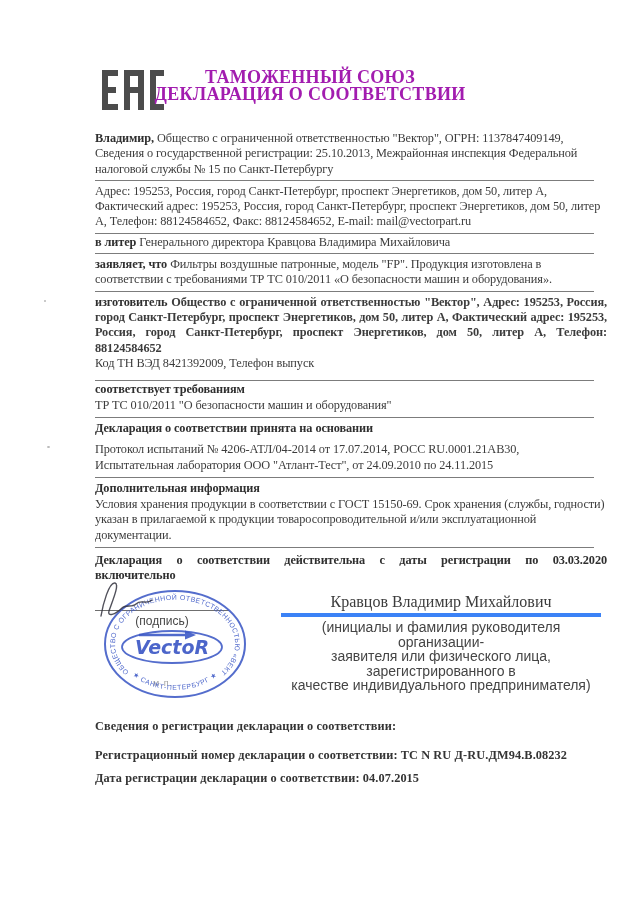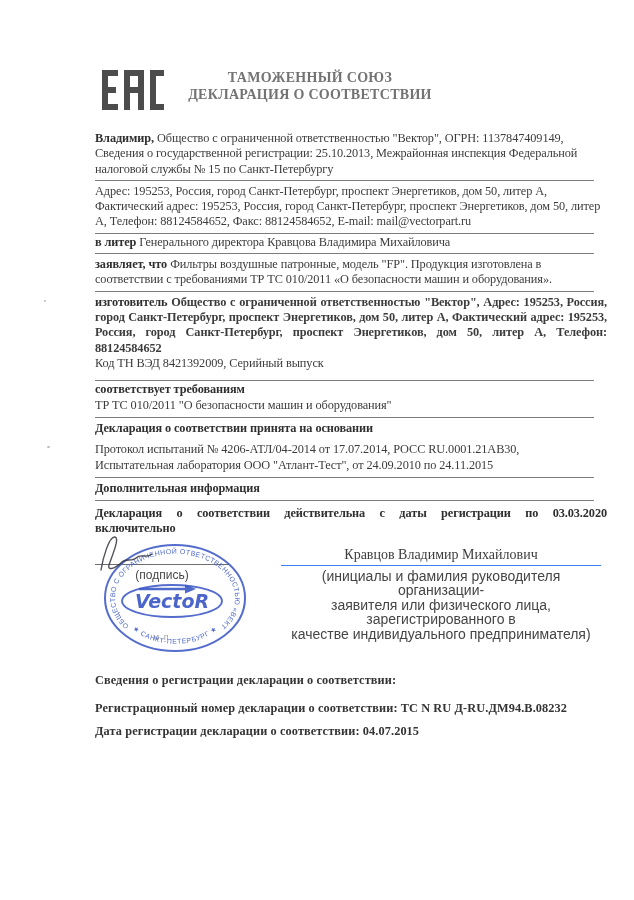--- a/index.html
+++ b/index.html
@@ -10,22 +10,22 @@
     overflow:hidden;
     font-family:"Liberation Serif", serif;
     color:#3c3c3c;
     box-sizing:border-box;
     padding:65px 28px 0 95px;
   }
   .header{position:relative;height:62px;}
   .eac{position:absolute;left:7px;top:5px;}
   .title{
     position:absolute;left:0;top:4px;width:430px;
-    text-align:center;font-weight:bold;font-size:14px;line-height:17px;
-    color:#737373;letter-spacing:0.3px;
+    text-align:center;font-weight:bold;font-size:18px;line-height:17px;
+    color:#a21caf;letter-spacing:0.3px;
   }
   .body{width:512px;}
   .para{margin:3px 0 0;font-size:12.3px;line-height:15.3px;letter-spacing:-0.1px;}
   .para b{color:#2f2f2f;}
   .bold{font-weight:bold;color:#2f2f2f;}
   .justify{text-align:justify;font-weight:bold;}
   .vjust{text-align:justify;text-align-last:justify;}
   .rule{border-top:1px solid #7c7c7c;height:0;margin:3px 0 0;width:499px;}
   .rule-gap{margin-top:9px;}
   .mt0{margin-top:0;}
@@ -40,21 +40,21 @@
     position:absolute;left:0;top:27px;width:134px;text-align:center;
     font-family:"Liberation Sans", sans-serif;font-size:12px;color:#474747;
   }
   .mp-mark{
     position:absolute;left:58px;top:50px;
     font-family:"Liberation Sans", sans-serif;font-size:9px;color:#a3a3a3;letter-spacing:1px;margin-top:41px;
   }
   .stamp{position:absolute;left:4px;top:0px;z-index:2;}
   .handsign{position:absolute;left:-4px;top:-13px;z-index:3;}
   .head-right{position:absolute;left:186px;top:6px;width:320px;text-align:center;}
-  .head-name{font-size:14px;color:#3c3c3c;padding-bottom:2px;border-bottom:1px solid #3b82f6;}
+  .head-name{font-size:16px;color:#3c3c3c;padding-bottom:2px;border-bottom:4px solid #3b82f6;}
   .head-caption{
     margin-top:3px;font-family:"Liberation Sans", sans-serif;
     font-size:14px;line-height:14.5px;color:#454545;
   }
   .registration{margin-top:6px;}
   .registration .para{font-weight:bold;color:#343434;letter-spacing:0.1px;}
   .reg-heading{margin-top:8px;}
   .reg-number{margin-top:13px;}
   .reg-date{margin-top:8px;}
   .speck{position:absolute;background:#b9b9b9;border-radius:50%;}
@@ -94,33 +94,34 @@
     <p class="para">Адрес: 195253, Россия, город Санкт-Петербург, проспект Энергетиков, дом 50, литер А, Фактический адрес: 195253, Россия, город Санкт-Петербург, проспект Энергетиков, дом 50, литер А, Телефон: 88124584652, Факс: 88124584652, E-mail: mail@vectorpart.ru</p>
     <div class="rule"></div>
 
     <p class="para mt1"><b>в литер</b> <span>Генерального директора Кравцова Владимира Михайловича</span></p>
     <div class="rule"></div>
 
     <p class="para"><b>заявляет, что</b> <span>Фильтры воздушные патронные, модель "FP". Продукция изготовлена в соответствии с требованиями ТР ТС 010/2011 «О безопасности машин и оборудования».</span></p>
     <div class="rule"></div>
 
     <p class="para justify"><b>изготовитель</b> <span>Общество с ограниченной ответственностью "Вектор", Адрес: 195253, Россия, город Санкт-Петербург, проспект Энергетиков, дом 50, литер А, Фактический адрес: 195253, Россия, город Санкт-Петербург, проспект Энергетиков, дом 50, литер А, Телефон: 88124584652</span></p>
-    <p class="para mt0">Код ТН ВЭД 8421392009, Серийный выпуск</p>
+    <p class="para mt0">Код ТН ВЭД 8421392009, Телефон выпуск</p>
     <div class="rule rule-gap"></div>
 
     <p class="para bold mt1">соответствует требованиям</p>
     <p class="para mt1">ТР ТС 010/2011 "О безопасности машин и оборудования"</p>
     <div class="rule"></div>
 
     <p class="para bold">Декларация о соответствии принята на основании</p>
     <p class="para mt6">Протокол испытаний № 4206-АТЛ/04-2014 от 17.07.2014, РОСС RU.0001.21АВ30,</p>
     <p class="para mt1">Испытательная лаборатория ООО "Атлант-Тест", от 24.09.2010 по 24.11.2015</p>
     <div class="rule"></div>
 
     <p class="para bold">Дополнительная информация</p>
+    <p class="para mt1">Условия хранения продукции в соответствии с ГОСТ 15150-69. Срок хранения (службы, годности) указан в прилагаемой к продукции товаросопроводительной и/или эксплуатационной документации.</p>
     <div class="rule mt4"></div>
 
     <p class="para bold vjust mt5">Декларация о соответствии действительна с даты регистрации по 03.03.2020</p>
     <p class="para bold mt0">включительно</p>
 
     <div class="signature-area">
       <div class="sig-line"></div>
       <div class="sig-caption">(подпись)</div>
       <div class="mp-mark">м.п.</div>
 

